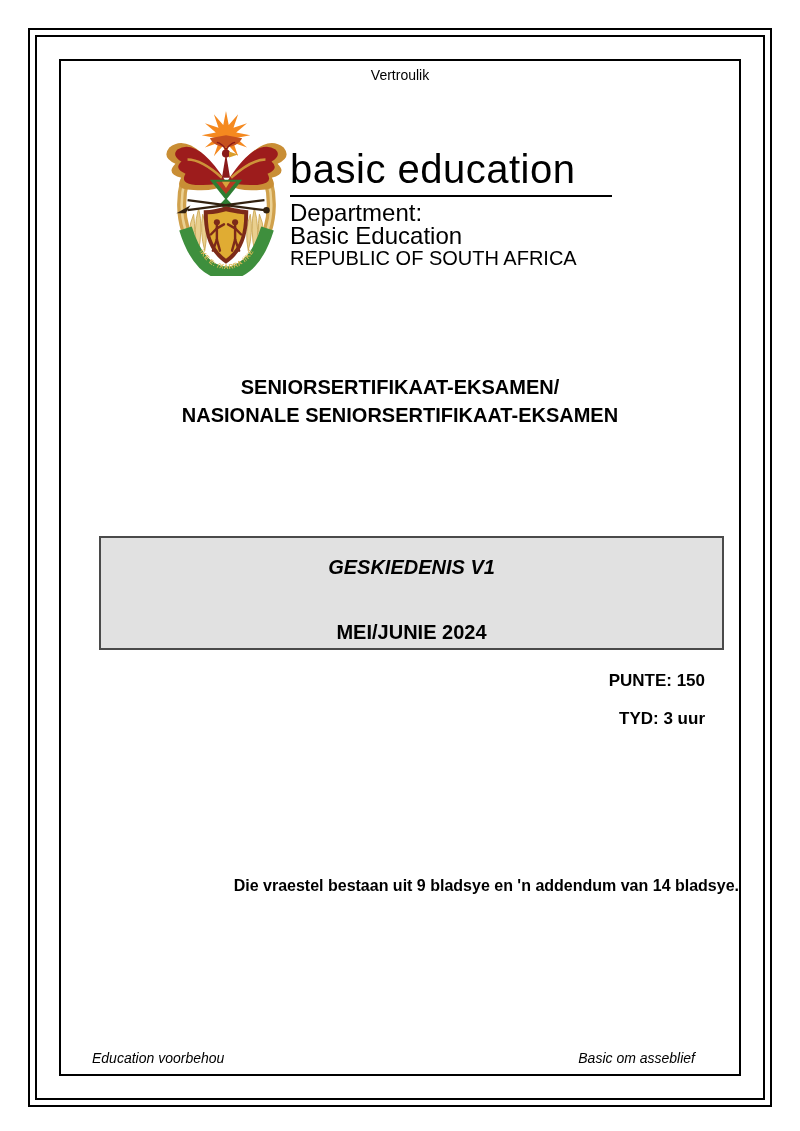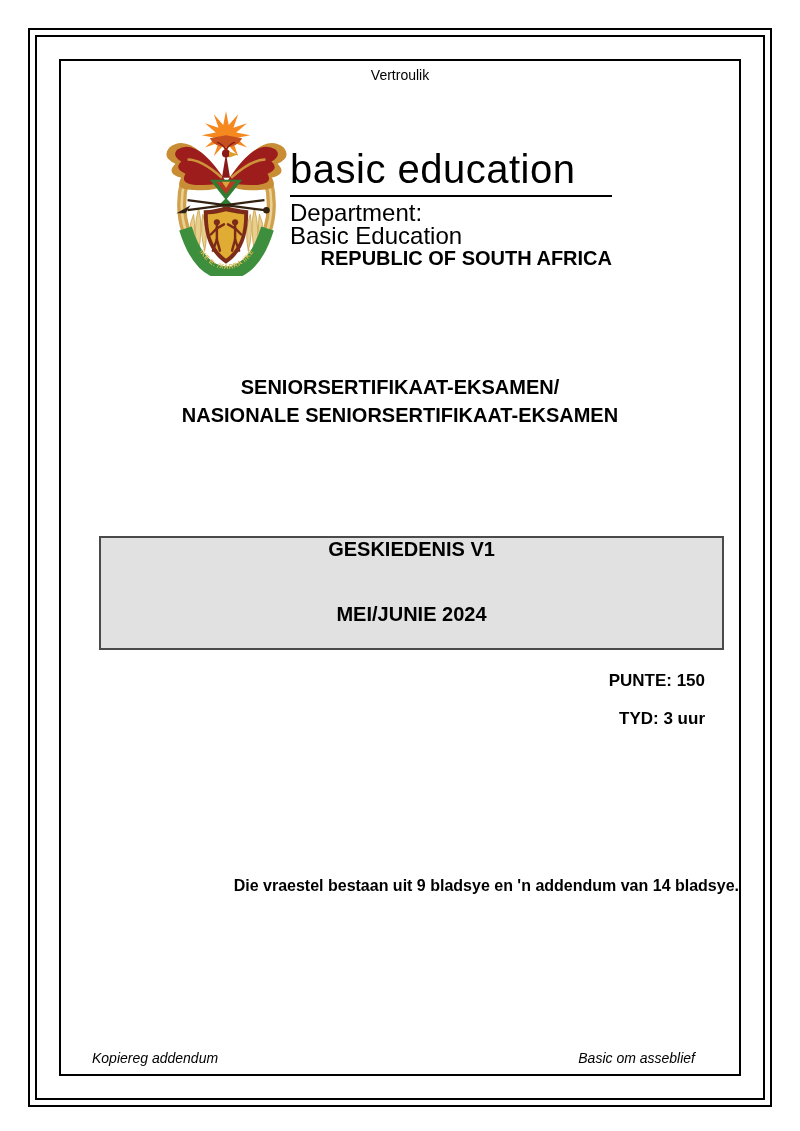--- a/index.html
+++ b/index.html
@@ -15,29 +15,29 @@
 
   .confidential{position:absolute;top:6px;left:0;right:0;text-align:center;
                 font-size:14px;}
 
   .logo-block{position:absolute;left:102px;top:50px;display:flex;}
   .crest{width:127px;height:165px;flex:0 0 auto;}
   .logo-text{padding-top:36px;}
   .brand{font-size:40px;line-height:44px;letter-spacing:0.5px;}
   .brand-rule{height:2px;background:#000;width:322px;margin-top:4px;}
   .dept{font-size:24px;line-height:23px;margin-top:4px;}
-  .country{font-size:20px;line-height:23px;font-weight:bold;text-align:right;}
+  .country{font-size:20px;line-height:23px;font-weight:normal;}
 
   .exam-title{position:absolute;top:312px;left:0;right:0;text-align:center;
               font-weight:bold;font-size:20px;line-height:28px;}
 
   .subject-box{position:absolute;left:38px;top:475px;width:625px;height:114px;
                background:#e1e1e1;border:2px solid #4a4a4a;box-sizing:border-box;
                text-align:center;font-weight:bold;font-size:20px;}
-  .subject-name{}
+  .subject-name{margin-top:18px;font-style:italic;}
   .subject-session{margin-top:42px;}
 
   .marks{position:absolute;right:34px;top:610px;font-weight:bold;font-size:17px;}
   .time{position:absolute;right:34px;top:648px;font-weight:bold;font-size:17px;margin-left:9px;}
 
   .note{position:absolute;top:776px;left:0;right:0;text-align:right;
         font-weight:bold;font-size:16px;margin-top:40px;}
 
   .page-footer{position:absolute;bottom:8px;left:31px;right:44px;
                display:flex;justify-content:space-between;
@@ -141,19 +141,19 @@
       <div class="subject-name">GESKIEDENIS V1</div>
       <div class="subject-session">MEI/JUNIE 2024</div>
     </div>
 
     <div class="marks">PUNTE: 150</div>
     <div class="time">TYD: 3 uur</div>
 
     <div class="note">Die vraestel bestaan uit 9 bladsye en 'n addendum van 14 bladsye.</div>
 
     <div class="page-footer">
-      <span>Kopiereg addendum</span>
+      <span>Education voorbehou</span>
       <span>Basic om asseblief</span>
     </div>
 
   </div>
  </div>
 </div>
 
 </body></html>

